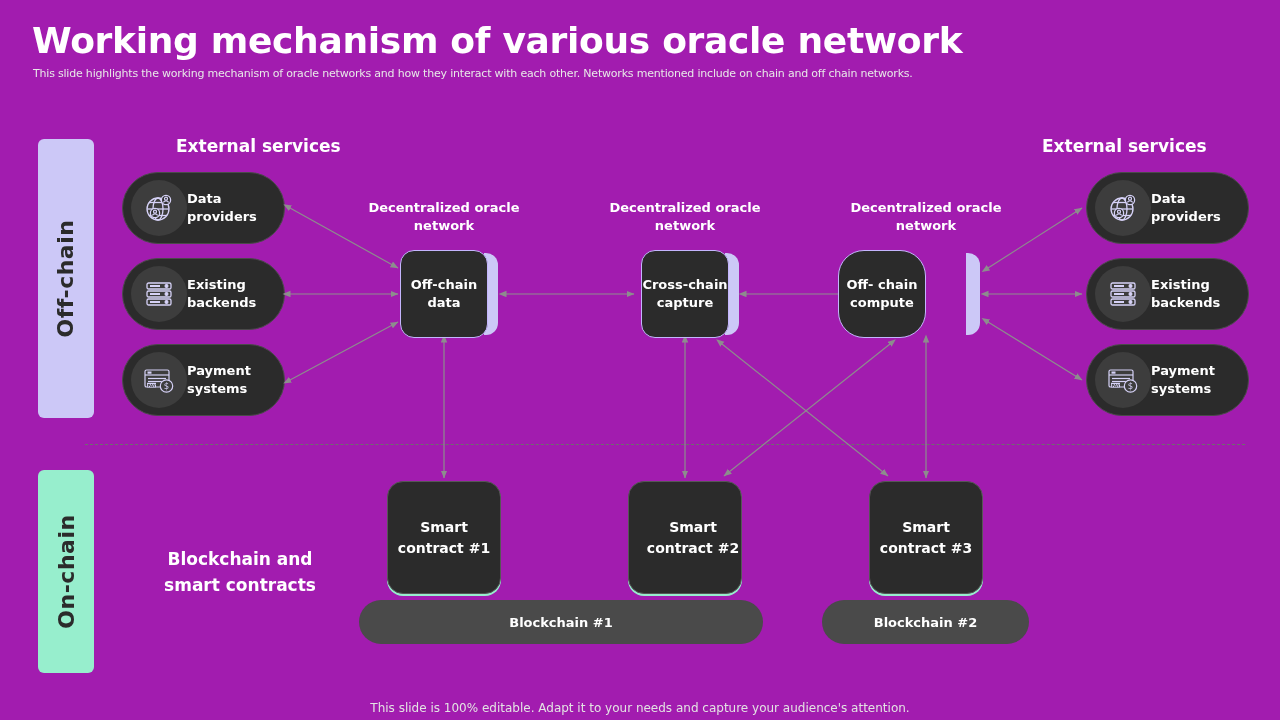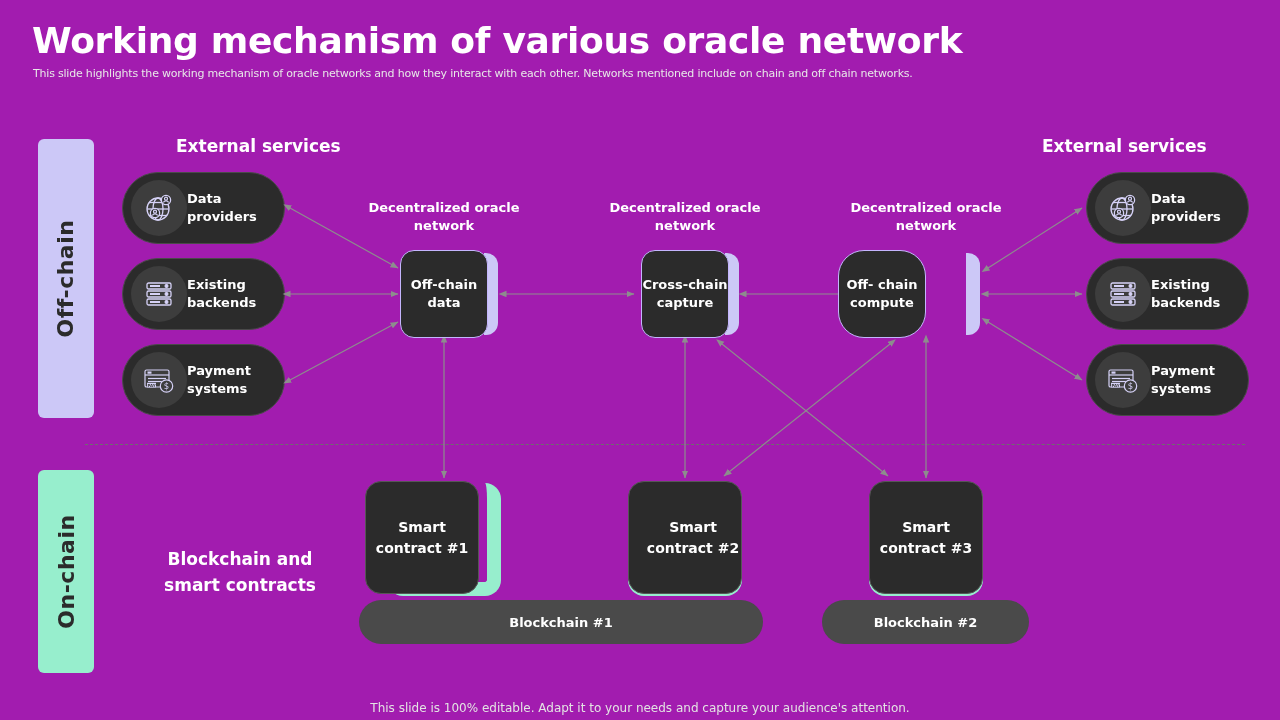--- a/index.html
+++ b/index.html
@@ -288,21 +288,21 @@
   <div class="node-box" style="left:641px; top:250px;">Cross-chain capture</div>
 
   <div class="node-accent" style="left:966px; top:253px;"></div>
   <div class="node-box" style="left:838px; top:250px;border-radius:26px;">Off- chain compute</div>
 
   <div id="divider"></div>
 
   <div id="blockchain-caption">Blockchain and smart contracts</div>
 
   <div class="sc-accent" style="left:387px; top:483px; width:114px; height:113px;"></div>
-  <div class="sc-box" style="left:365px; top:481px;">Smart contract #1</div>
+  <div class="sc-box" style="left:387px; top:481px;">Smart contract #1</div>
 
   <div class="sc-accent" style="left:628px; top:483px; width:114px; height:113px;"></div>
   <div class="sc-box" style="left:628px; top:481px;padding-left:16px;">Smart contract #2</div>
 
   <div class="sc-accent" style="left:869px; top:483px; width:114px; height:113px;"></div>
   <div class="sc-box" style="left:869px; top:481px;">Smart contract #3</div>
 
   <div class="bc-bar" style="left:359px; top:600px; width:404px;">Blockchain #1</div>
   <div class="bc-bar" style="left:822px; top:600px; width:207px;">Blockchain #2</div>
 

